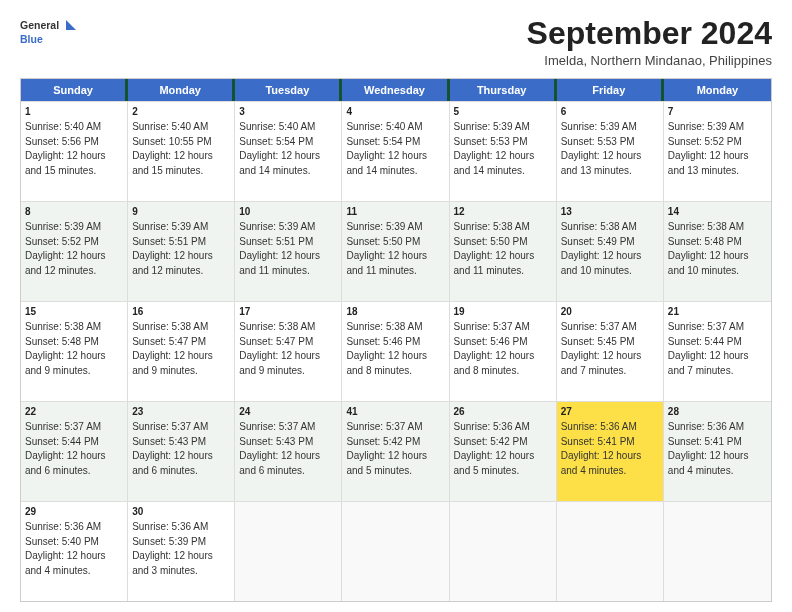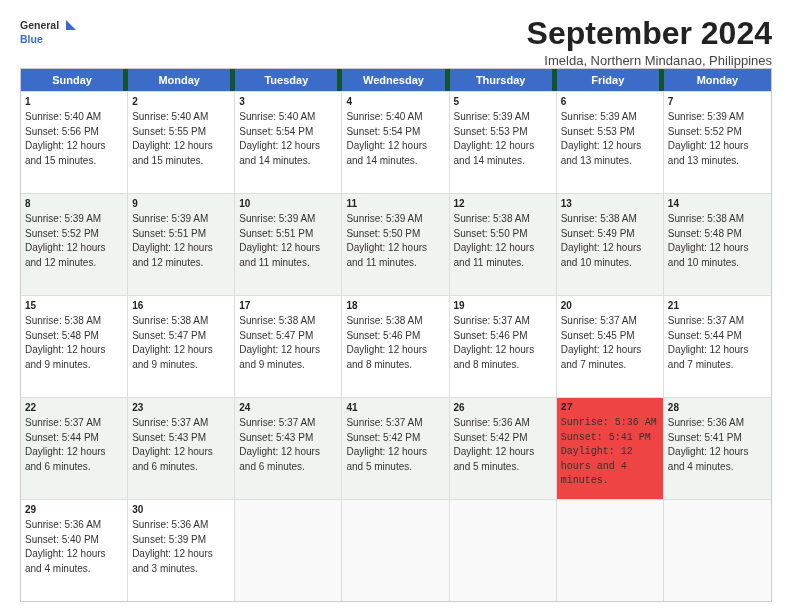--- a/index.html
+++ b/index.html
@@ -14,20 +14,21 @@
       width: 792px;
       height: 612px;
       padding: 16px 20px 10px 20px;
       display: flex;
       flex-direction: column;
     }
     .header {
       display: flex;
       justify-content: space-between;
       align-items: flex-start;
+      margin-bottom: 10px;
     }
     .logo {
       display: flex;
       align-items: center;
       gap: 4px;
     }
     .title-block {
       text-align: right;
     }
     .month-title {
@@ -51,21 +52,21 @@
       display: grid;
       grid-template-columns: repeat(7, 1fr);
       background: #3a6cc8;
     }
     .cal-header-cell {
       color: #fff;
       font-size: 11px;
       font-weight: bold;
       text-align: center;
       padding: 5px 2px;
-      border-right: 5px solid #14532d;
+      border-right: 3px solid #14532d;
     }
     .cal-header-cell:last-child { border-right: none; }
     .cal-body {
       display: flex;
       flex-direction: column;
       flex: 1;
     }
     .cal-row {
       display: grid;
       grid-template-columns: repeat(7, 1fr);
@@ -134,21 +135,21 @@
           <div class="cell-text">
             <span>Sunrise: 5:40 AM</span><br>
             <span>Sunset: 5:56 PM</span><br>
             <span>Daylight: 12 hours and 15 minutes.</span>
           </div>
         </div>
         <div class="cal-cell">
           <span class="day-num">2</span>
           <div class="cell-text">
             <span>Sunrise: 5:40 AM</span><br>
-            <span>Sunset: 5:55 PM</span><br>
+            <span>Sunset: 10:55 PM</span><br>
             <span>Daylight: 12 hours and 15 minutes.</span>
           </div>
         </div>
         <div class="cal-cell">
           <span class="day-num">3</span>
           <div class="cell-text">
             <span>Sunrise: 5:40 AM</span><br>
             <span>Sunset: 5:54 PM</span><br>
             <span>Daylight: 12 hours and 14 minutes.</span>
           </div>
@@ -339,21 +340,21 @@
           </div>
         </div>
         <div class="cal-cell" style="background:#f0f4f0;">
           <span class="day-num">26</span>
           <div class="cell-text">
             <span>Sunrise: 5:36 AM</span><br>
             <span>Sunset: 5:42 PM</span><br>
             <span>Daylight: 12 hours and 5 minutes.</span>
           </div>
         </div>
-        <div class="cal-cell" style="background:#ef4444;font-family:Liberation Mono, monospace;">
+        <div class="cal-cell" style="background:#fde047;">
           <span class="day-num">27</span>
           <div class="cell-text">
             <span>Sunrise: 5:36 AM</span><br>
             <span>Sunset: 5:41 PM</span><br>
             <span>Daylight: 12 hours and 4 minutes.</span>
           </div>
         </div>
         <div class="cal-cell" style="background:#f0f4f0;">
           <span class="day-num">28</span>
           <div class="cell-text">

